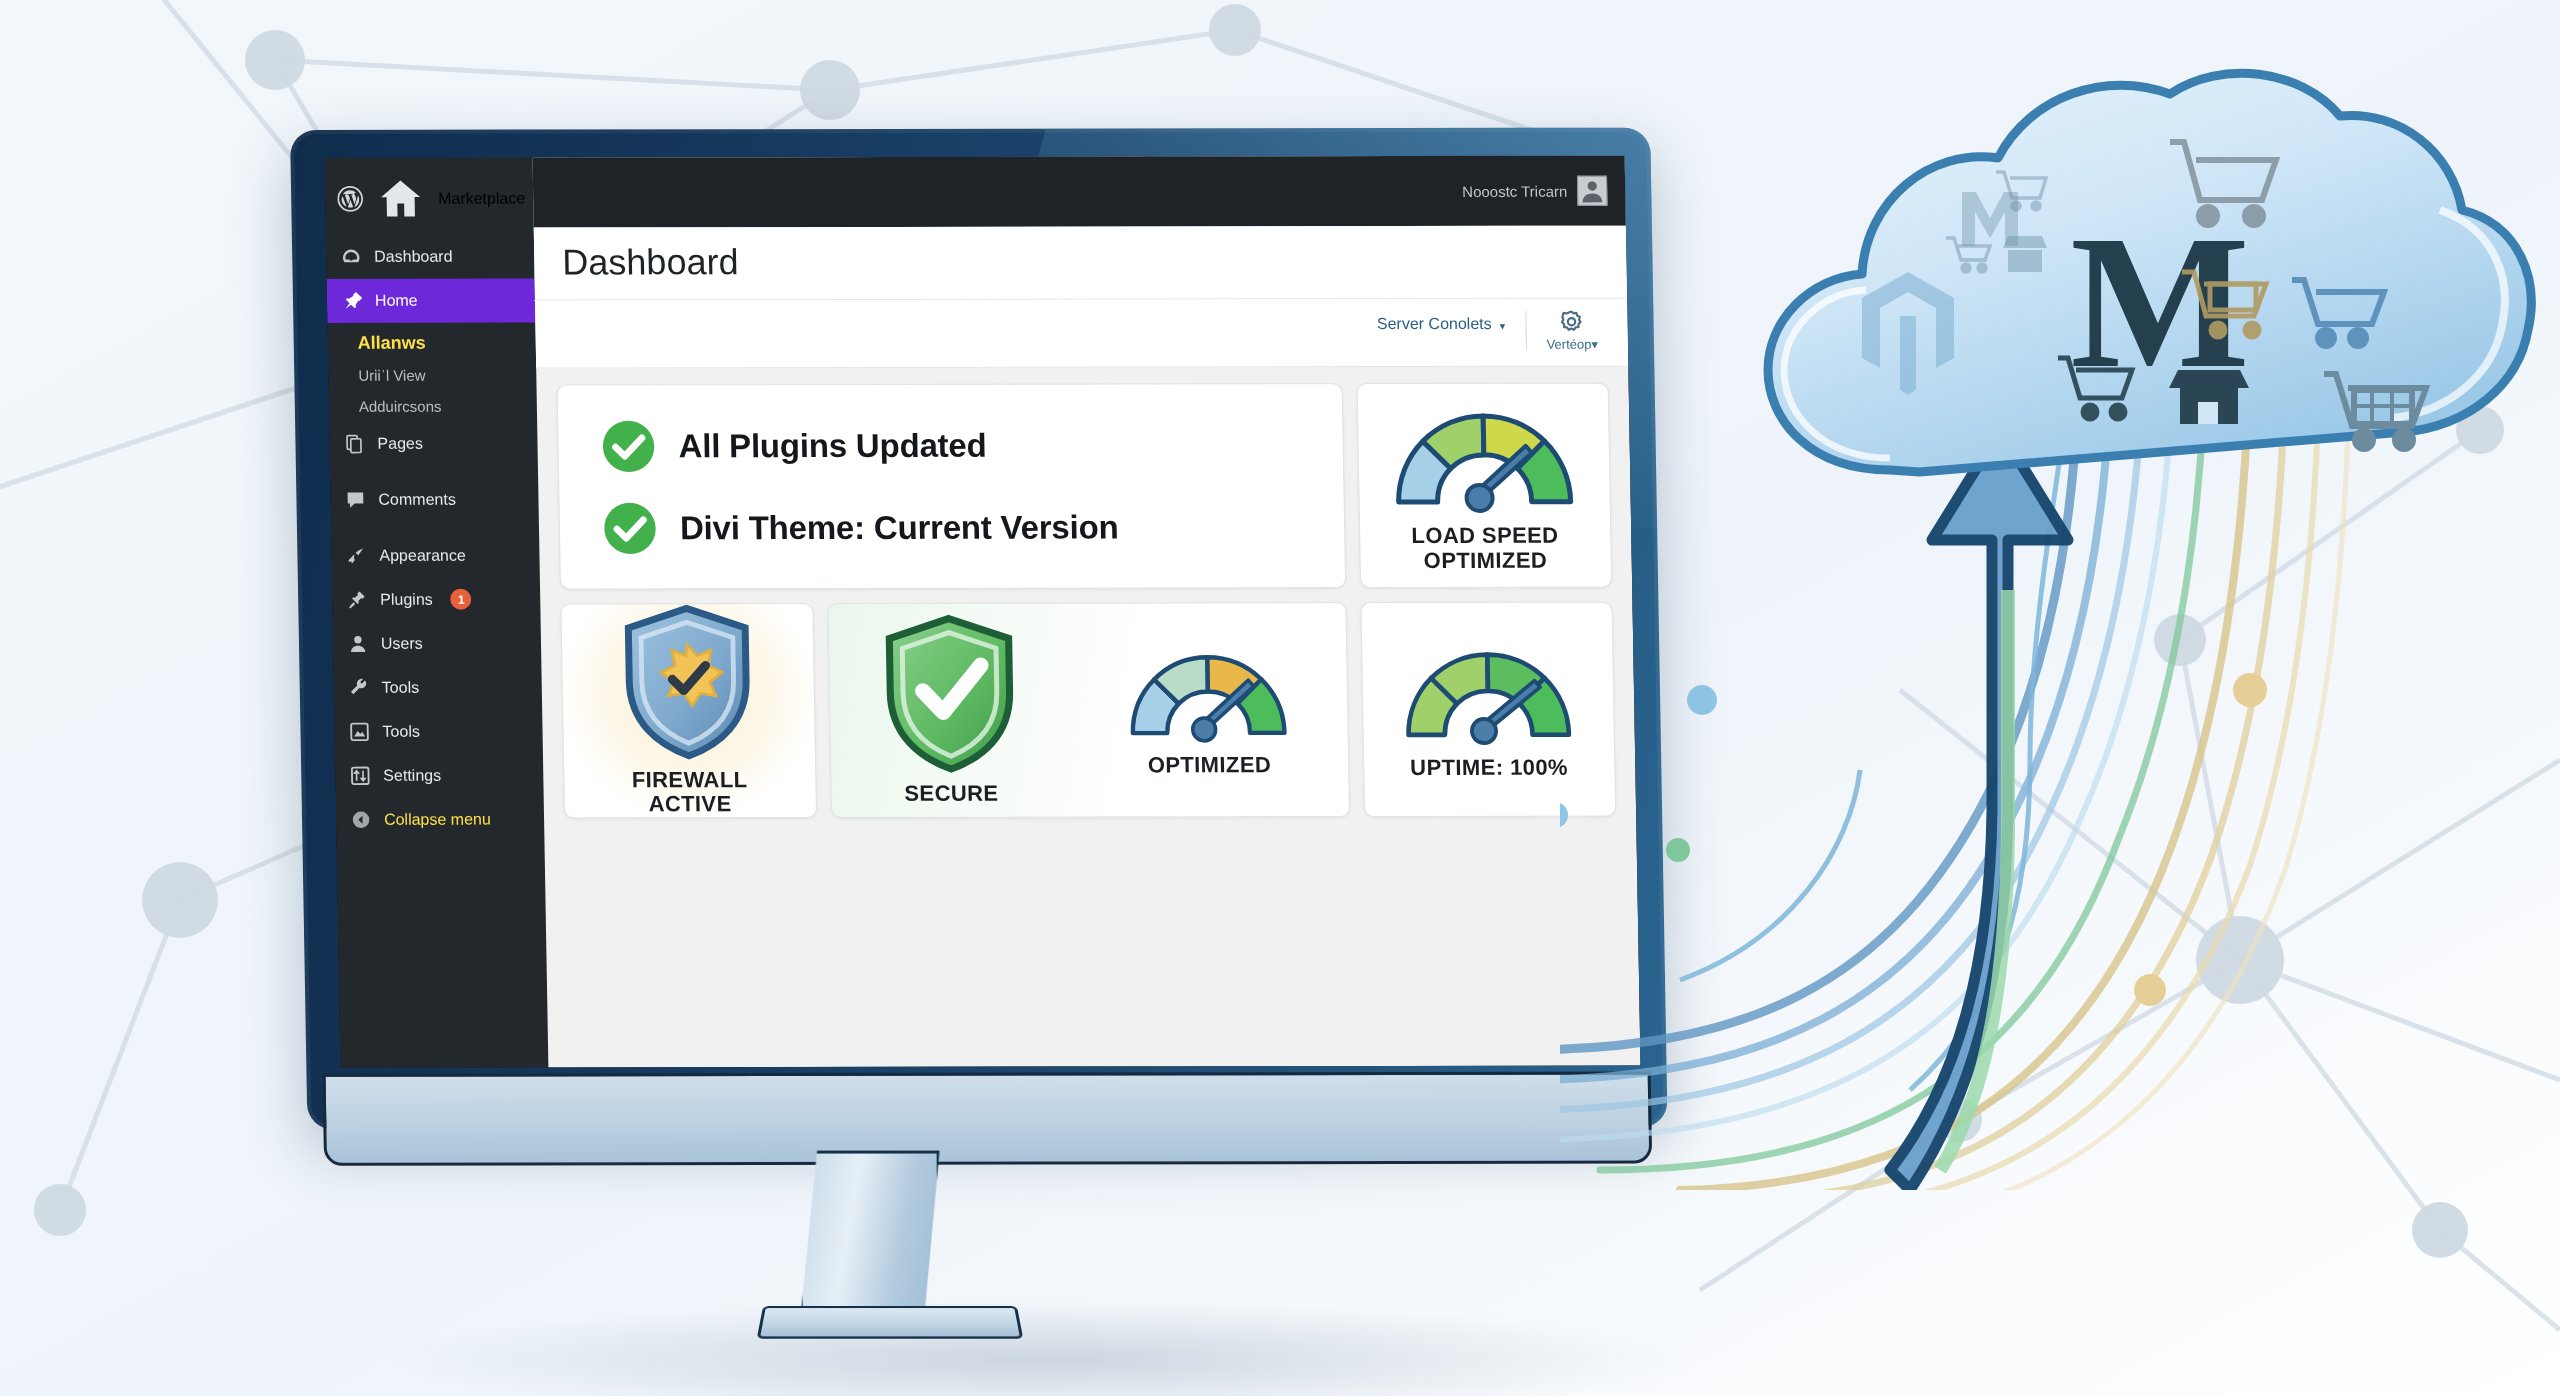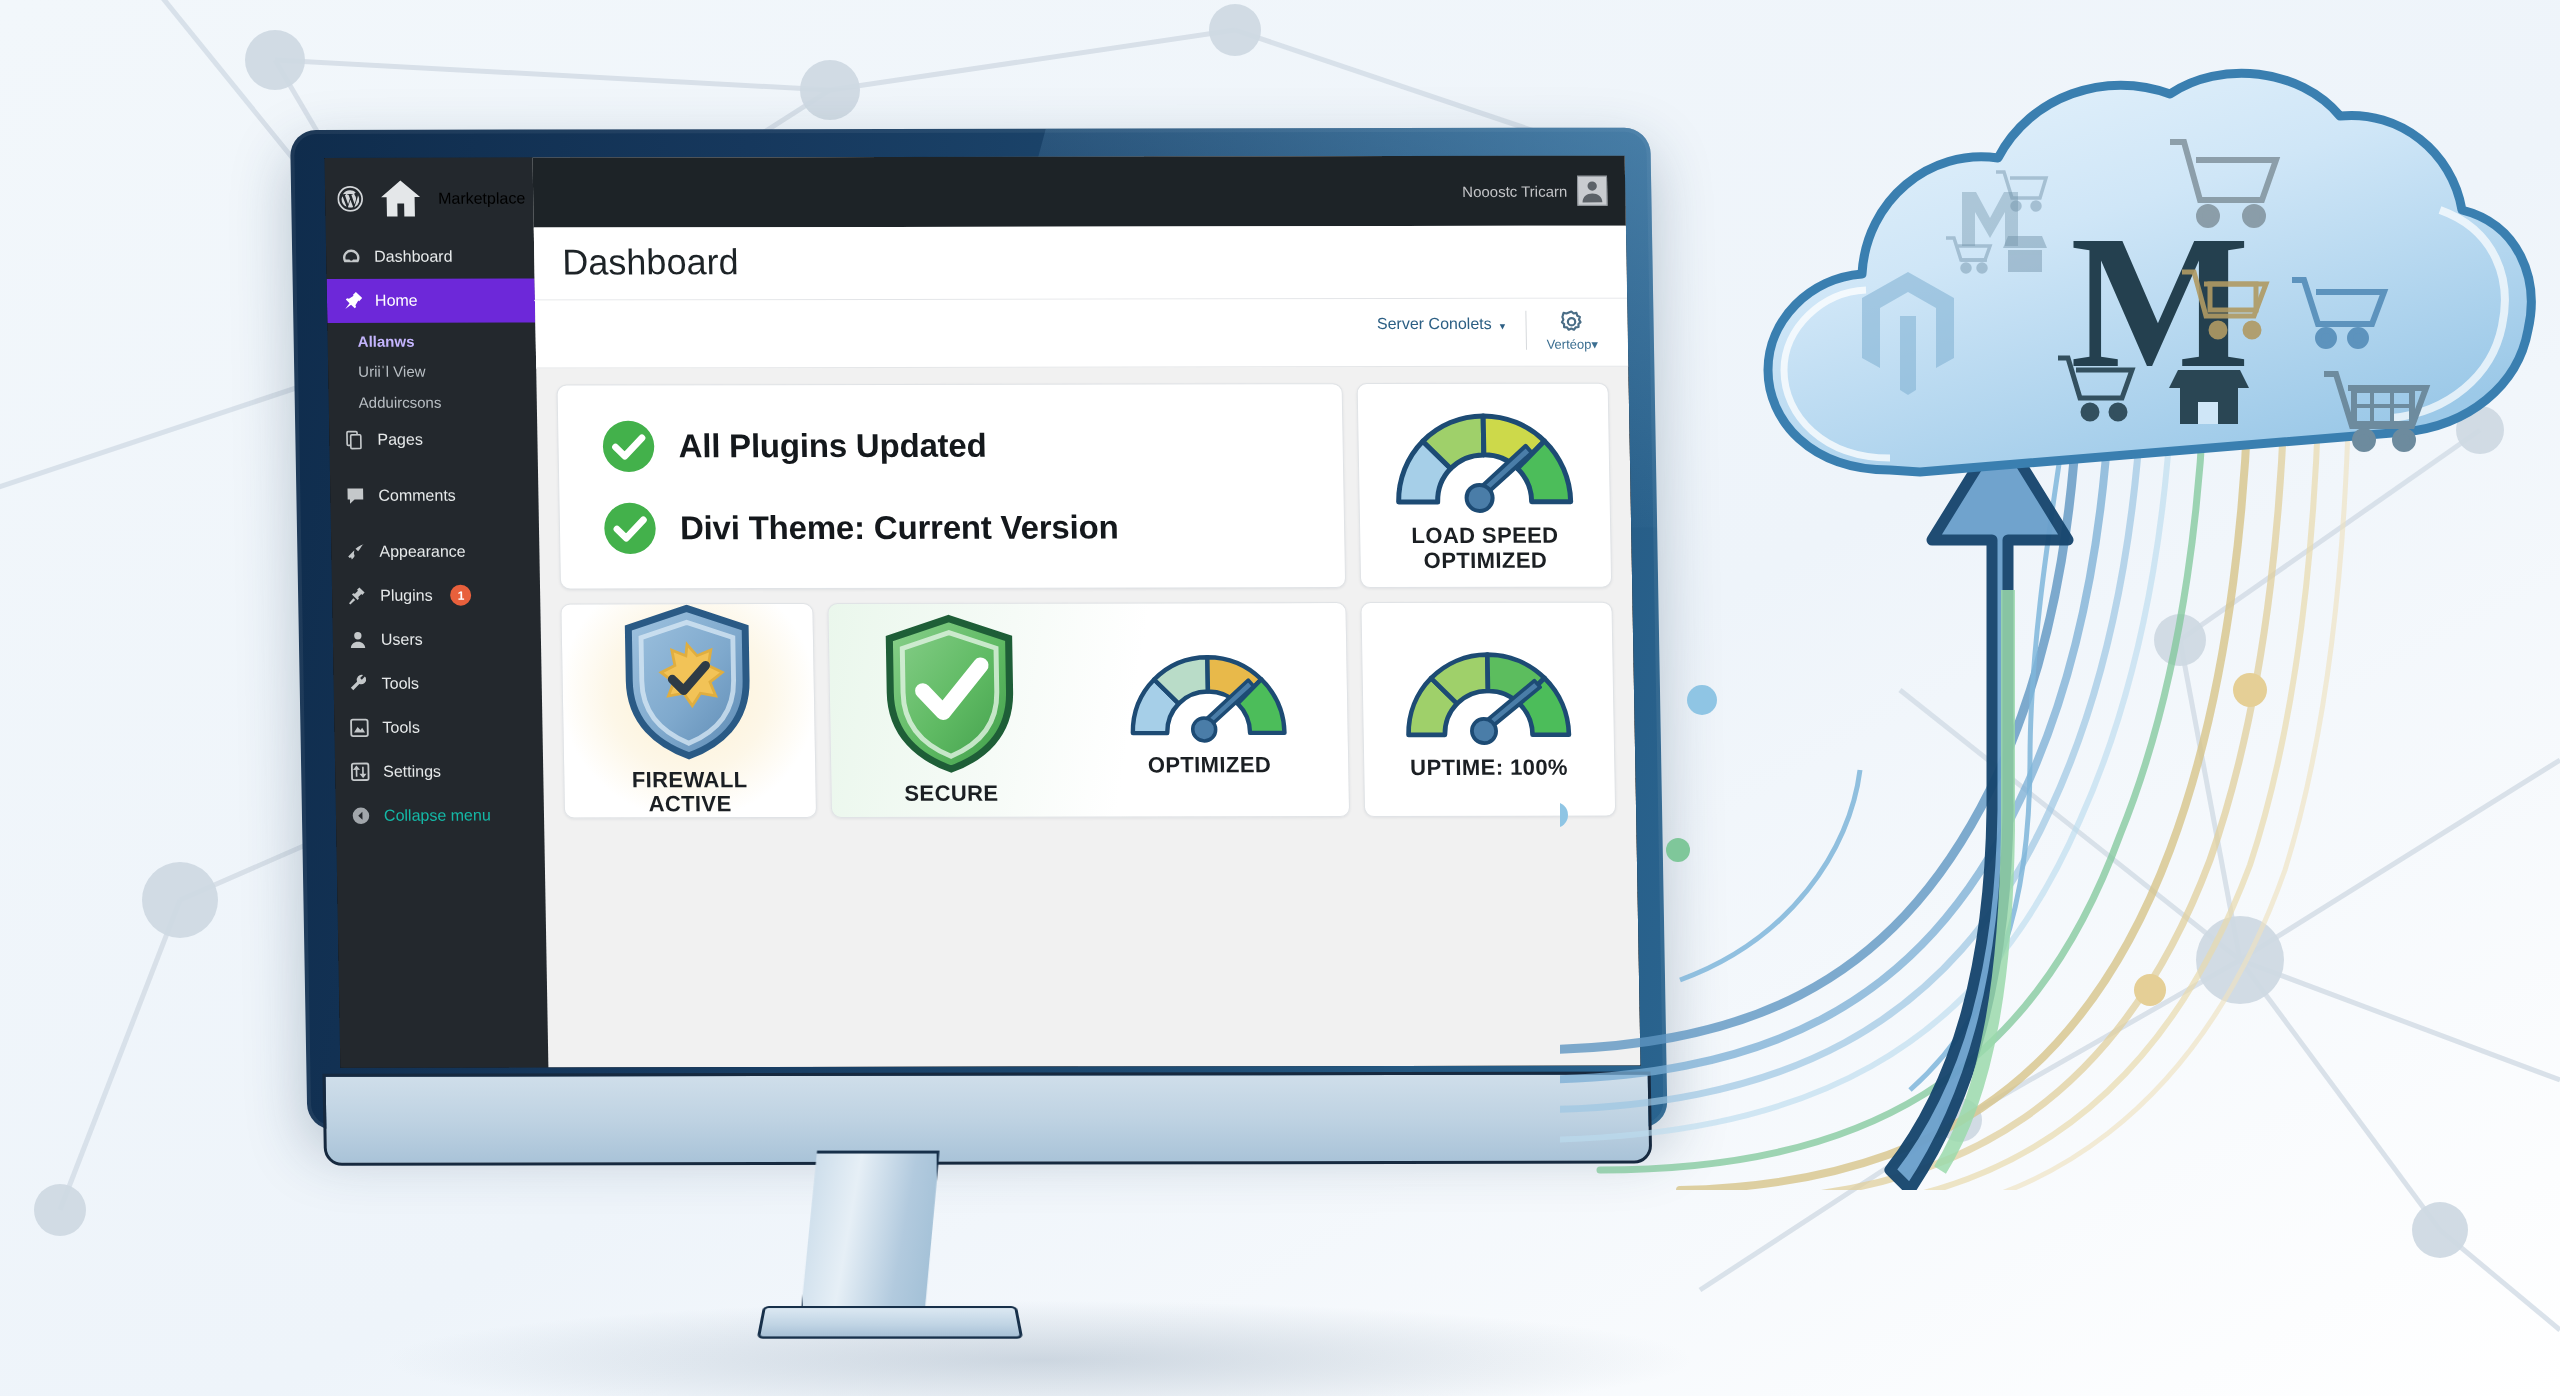--- a/index.html
+++ b/index.html
@@ -60,29 +60,29 @@
     padding: 11px 8px 11px 14px;
     color: #e6e9ea; white-space: nowrap;
   }
   .menu-item .mi-ico { width: 22px; height: 22px; flex:none; display:block; opacity:.86; }
   .menu-item.active { background:#6d28d9; color:#fff; position: relative; }
   .menu-item.active::after {
     content:""; position:absolute; right:-9px; top:50%; transform: translateY(-50%);
     border: 10px solid transparent; border-right-color: #f1f1f1; border-left: 0;
   }
   .menu-item.active .mi-ico { opacity:1; }
-  .sub-head { padding: 10px 23px 6px 30px; color:#c4b5fd; font-weight: bold; font-size: 15px; }
+  .sub-head { padding: 10px 23px 6px 30px; color:#fde047; font-weight: bold; font-size: 18px; }
   .sub-item { padding: 7px 8px 7px 30px; color:#b9bfc4; font-size: 15px; }
   .badge-count {
     display:inline-flex; align-items:center; justify-content:center;
     min-width: 21px; height: 21px; border-radius: 11px;
     background:#e8603c; color:#fff; font-size: 12px; font-weight:bold;
     margin-left: 6px;
   }
-  .menu-item.dim { color:#14b8a6; }
+  .menu-item.dim { color:#fde047; }
   .gap { height: 12px; }
 
   
   #wp-content {
     position:absolute; left:208px; top:0; right:0; bottom:0;
     background:#f1f1f1;
   }
   #wp-adminbar {
     height: 70px; background:#1d2327;
     display:flex; align-items:center; justify-content:flex-end;

